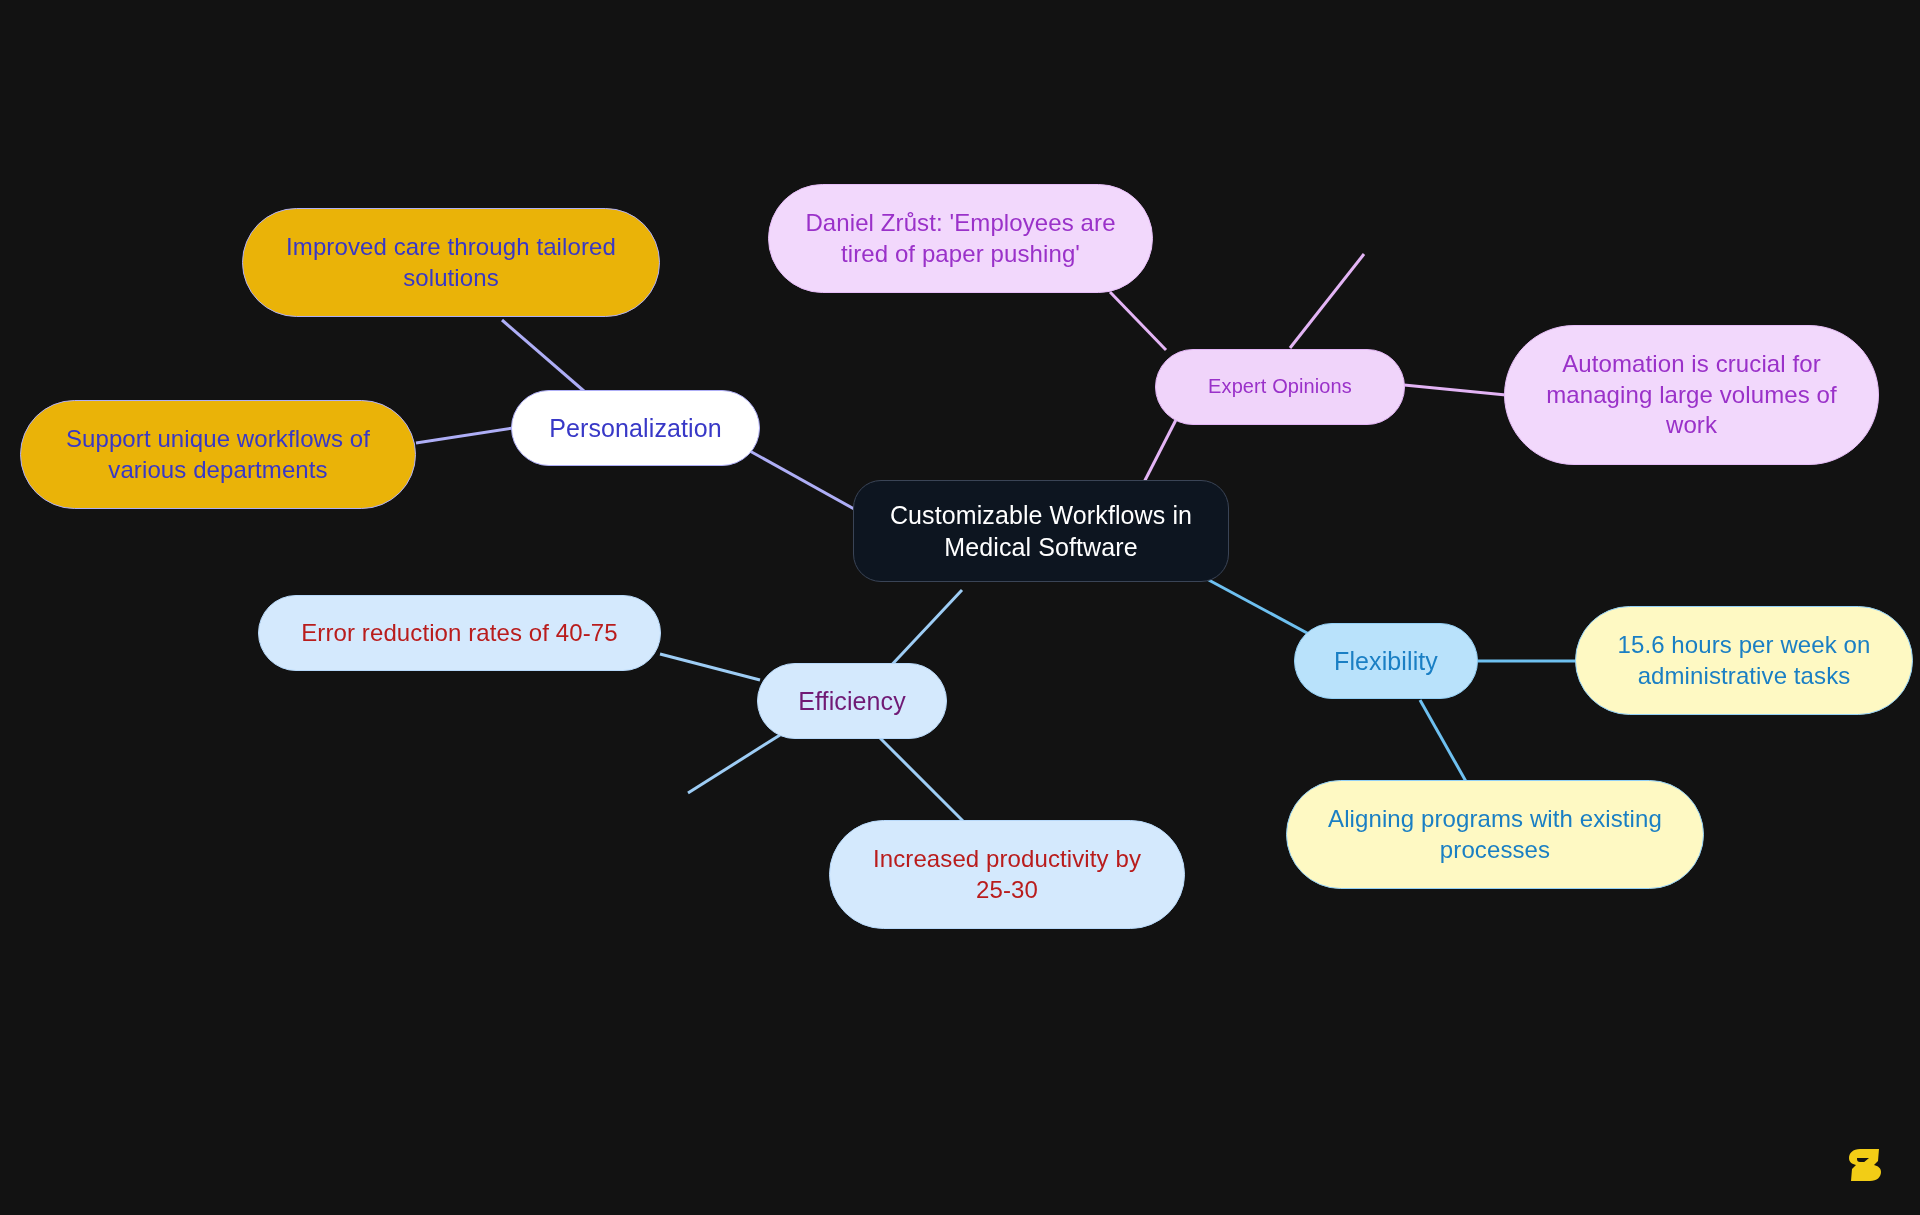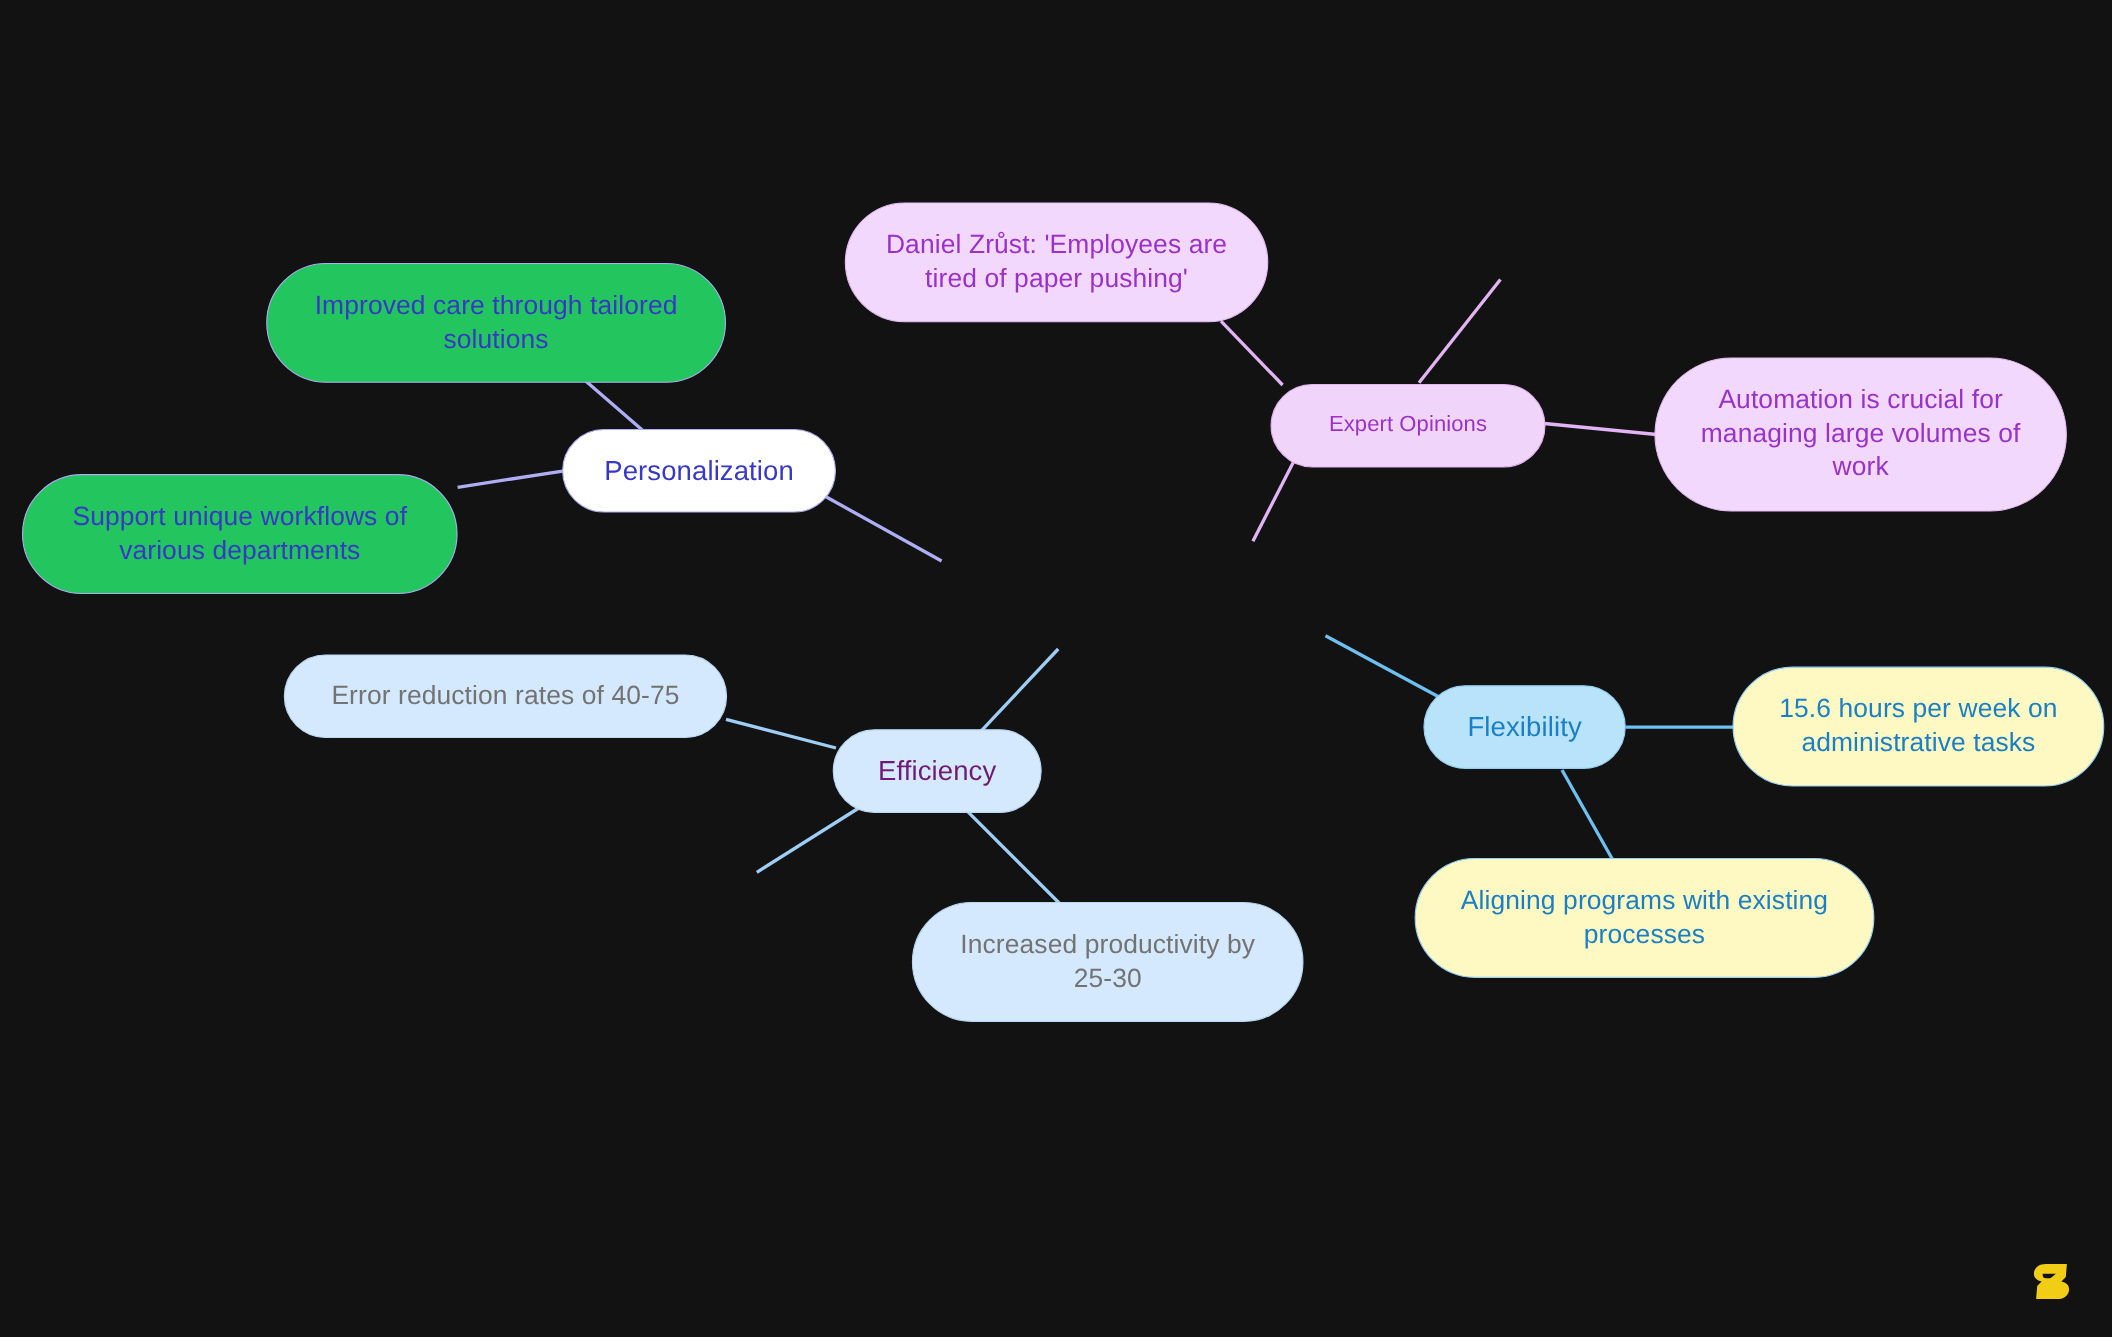--- a/index.html
+++ b/index.html
@@ -49,25 +49,24 @@
     font-size: 25px;
     border-radius: 28px;
   }
   .node.branch-personalization {
     background: #ffffff;
     border: 1.5px solid #aeaef6;
     color: #3838c7;
     font-size: 25px;
   }
   .node.leaf-personalization {
-    background: #22c55e;
+    background: #eab308;
     border: 1.5px solid #aeaef6;
     color: #3838c7;
     font-size: 24px;
-    margin-top: 31px;
   }
   .node.branch-expert {
     background: #f0d4fa;
     border: 1.5px solid #e3b4f5;
     color: #9a31c9;
     font-size: 20px;
   }
   .node.leaf-expert {
     background: #f2d8fc;
     border: 1.5px solid #e6bdf7;
@@ -76,21 +75,21 @@
   }
   .node.branch-efficiency {
     background: #d4e9fd;
     border: 1.5px solid #b8d9fa;
     color: #701a75;
     font-size: 25px;
   }
   .node.leaf-efficiency {
     background: #d4e9fd;
     border: 1.5px solid #b8d9fa;
-    color: #737373;
+    color: #b91c1c;
     font-size: 24px;
   }
   .node.branch-flexibility {
     background: #b9e2fb;
     border: 1.5px solid #93d0f6;
     color: #1a7fc4;
     font-size: 25px;
   }
   .node.leaf-flexibility {
     background: #fef9c3;
@@ -125,20 +124,24 @@
     <line x1="962" y1="590" x2="885" y2="672" stroke="#9ecdf5" stroke-width="3"></line>
     <line x1="760" y1="680" x2="660" y2="654" stroke="#9ecdf5" stroke-width="3"></line>
     <line x1="780" y1="735" x2="688" y2="793" stroke="#9ecdf5" stroke-width="3"></line>
     <line x1="880" y1="738" x2="972" y2="830" stroke="#9ecdf5" stroke-width="3"></line>
 
     <line x1="1205" y1="578" x2="1320" y2="640" stroke="#6ec0f0" stroke-width="3"></line>
     <line x1="1478" y1="661" x2="1578" y2="661" stroke="#6ec0f0" stroke-width="3"></line>
     <line x1="1420" y1="700" x2="1468" y2="785" stroke="#6ec0f0" stroke-width="3"></line>
   </svg>
 
+  <div class="node root" style="left:853px; top:480px; width:376px; height:102px;">
+    <span>Customizable Workflows in
+Medical Software</span>
+  </div>
 
   <div class="node branch-personalization" style="left:511px; top:390px; width:249px; height:76px;">
     <span>Personalization</span>
   </div>
 
   <div class="node leaf-personalization" style="left:242px; top:208px; width:418px; height:109px;">
     <span>Improved care through tailored
 solutions</span>
   </div>
 

